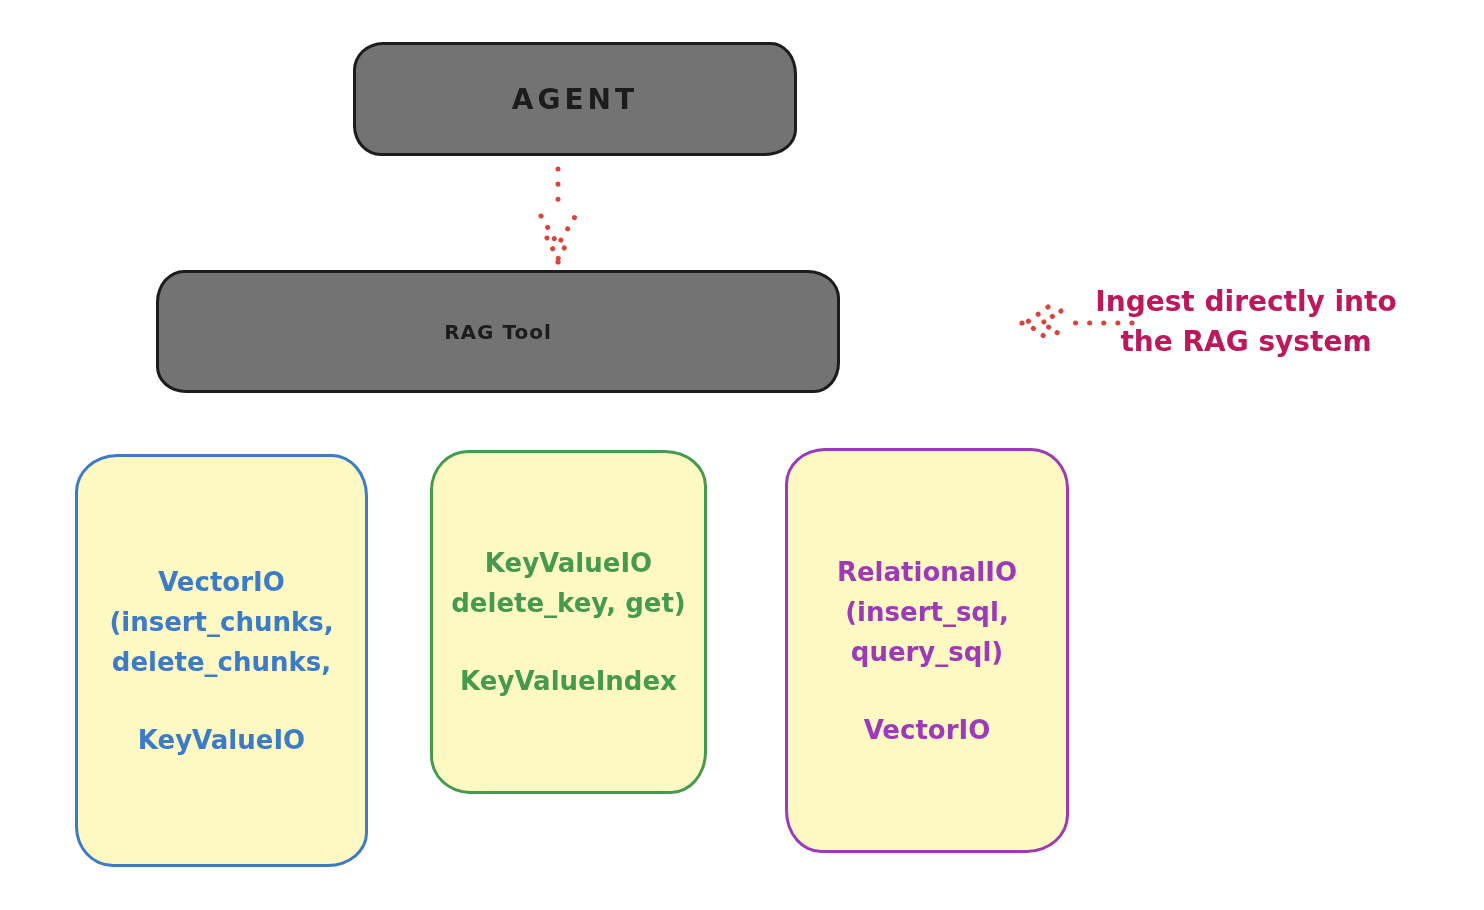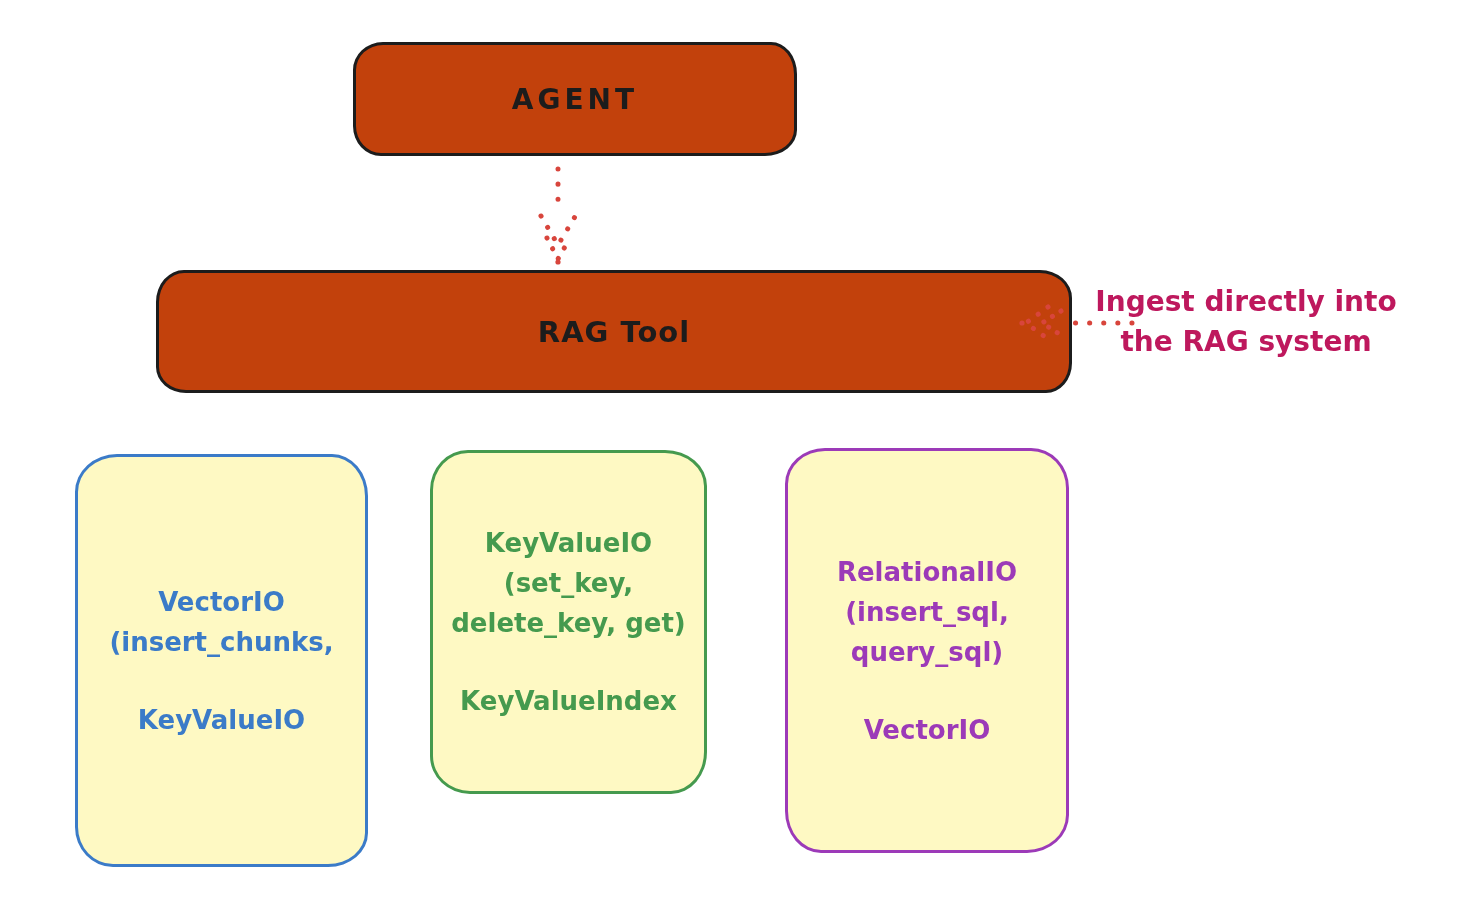--- a/index.html
+++ b/index.html
@@ -8,38 +8,38 @@
     width: 1484px;
     height: 910px;
     background: #ffffff;
     overflow: hidden;
     font-family: "DejaVu Sans", "Liberation Sans", sans-serif;
   }
 
   
   .node {
     position: absolute;
-    background: #c2410c;
+    background: #737373;
     border: 3.5px solid #1c1c1c;
     display: flex;
     align-items: center;
     justify-content: center;
     color: #1c1c1c;
     font-weight: 700;
     box-sizing: border-box;
   }
   #agent-box {
     left: 353px; top: 42px; width: 444px; height: 114px;
     border-radius: 30px 26px 32px 28px / 28px 32px 26px 30px;
     font-size: 28px; letter-spacing: 4px;
   }
   #rag-tool-box {
-    left: 156px; top: 270px; width: 916px; height: 123px;
+    left: 156px; top: 270px; width: 684px; height: 123px;
     border-radius: 28px 32px 26px 30px / 32px 28px 30px 26px;
-    font-size: 29px; letter-spacing: 1px;
+    font-size: 20px; letter-spacing: 1px;
   }
 
   
   .card {
     position: absolute;
     background: #fef9c3;
     border: 3.5px solid;
     box-sizing: border-box;
     display: flex;
     flex-direction: column;
@@ -123,28 +123,28 @@
 
   <div id="annotation-text">
     <div>Ingest directly into</div>
     <div>the RAG system</div>
   </div>
 
   <div class="card" id="card-vector-io">
     <div>
         <div>VectorIO</div>
         <div>(insert_chunks,</div>
+        <div>delete_chunks,</div>
       </div>
     <div class="index-label">KeyValueIO</div>
   </div>
 
   <div class="card" id="card-keyvalue-io">
     <div>
         <div>KeyValueIO</div>
-        <div>(set_key,</div>
         <div>delete_key, get)</div>
       </div>
     <div class="index-label">KeyValueIndex</div>
   </div>
 
   <div class="card" id="card-relational-io">
     <div>
         <div>RelationalIO</div>
         <div>(insert_sql,</div>
         <div>query_sql)</div>

